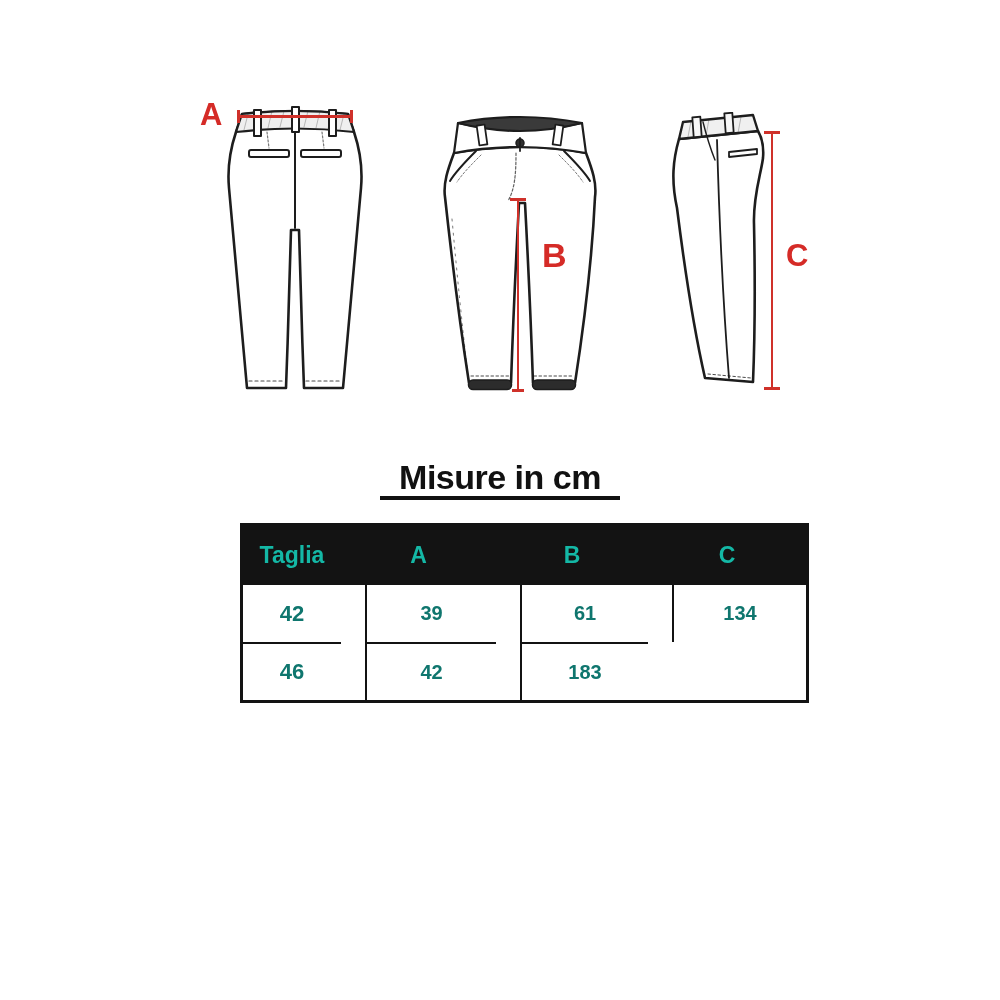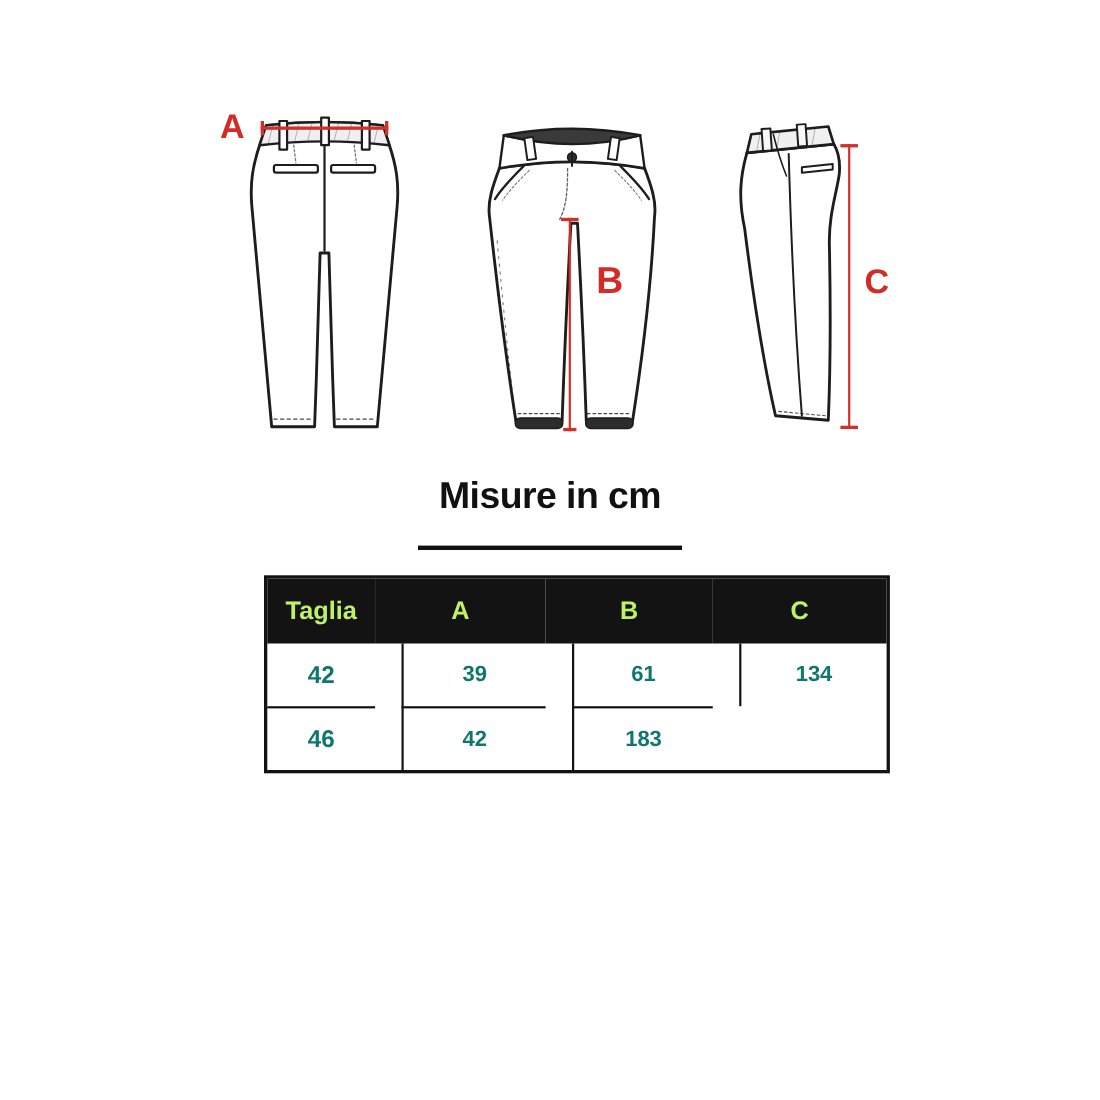--- a/index.html
+++ b/index.html
@@ -32,34 +32,34 @@
   .mline-b .c1{left:0;top:0;width:16px;height:2.8px;}
   .mline-b .c2{left:2px;bottom:0;width:12px;height:2.8px;}
   
   .mline-c{left:764px;top:131px;width:16px;height:259px;}
   .mline-c .v{left:6.7px;top:0;width:2.6px;height:259px;}
   .mline-c .c1{left:0;top:0;width:16px;height:2.8px;}
   .mline-c .c2{left:0;bottom:0;width:16px;height:2.8px;}
 
   
   .title{
-    position:absolute;left:0;top:432px;width:1000px;text-align:center;
+    position:absolute;left:0;top:458px;width:1000px;text-align:center;
     font-size:34px;font-weight:800;color:#111;letter-spacing:-0.5px;
   }
   .title-rule{position:absolute;left:380px;top:496px;width:240px;height:3.5px;background:#111;}
 
   
   .size-table{
     position:absolute;left:240px;top:523px;
     display:grid;grid-template-columns:98px 155px 152px 158px;
     grid-template-rows:59px 57px 58px;
     border:3px solid #131313;background:#fff;
   }
   .cell{display:flex;align-items:center;justify-content:center;font-weight:800;color:#0f766e;}
-  .th{background:#131313;color:#bef264;font-size:23px;}
+  .th{background:#131313;color:#14b8a6;font-size:23px;}
   .td{font-size:20px;}
   .td.size{font-size:22px;}
   .vdiv{border-left:2px solid #131313;margin-left:24px;}
   .hdiv{border-top:2px solid #131313;}
 
   svg{display:block;}
 </style>
 </head>
 <body>
 

